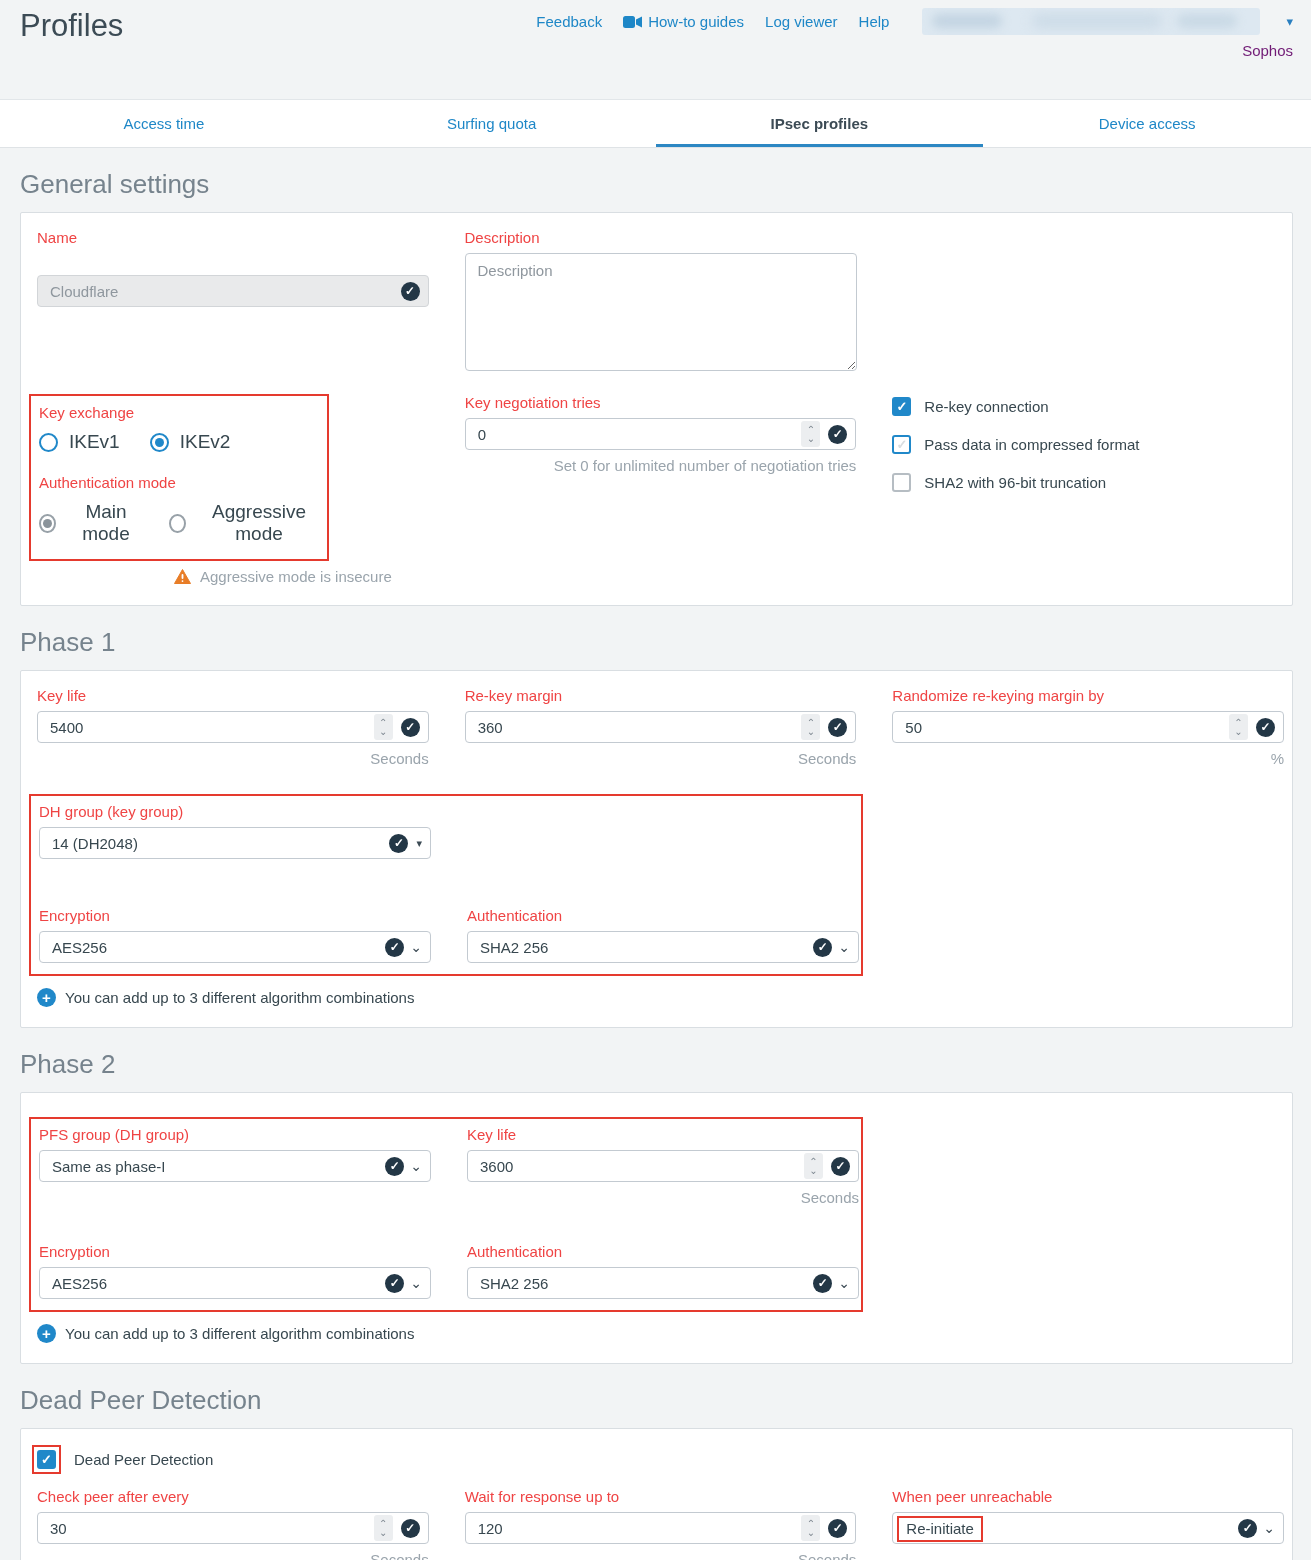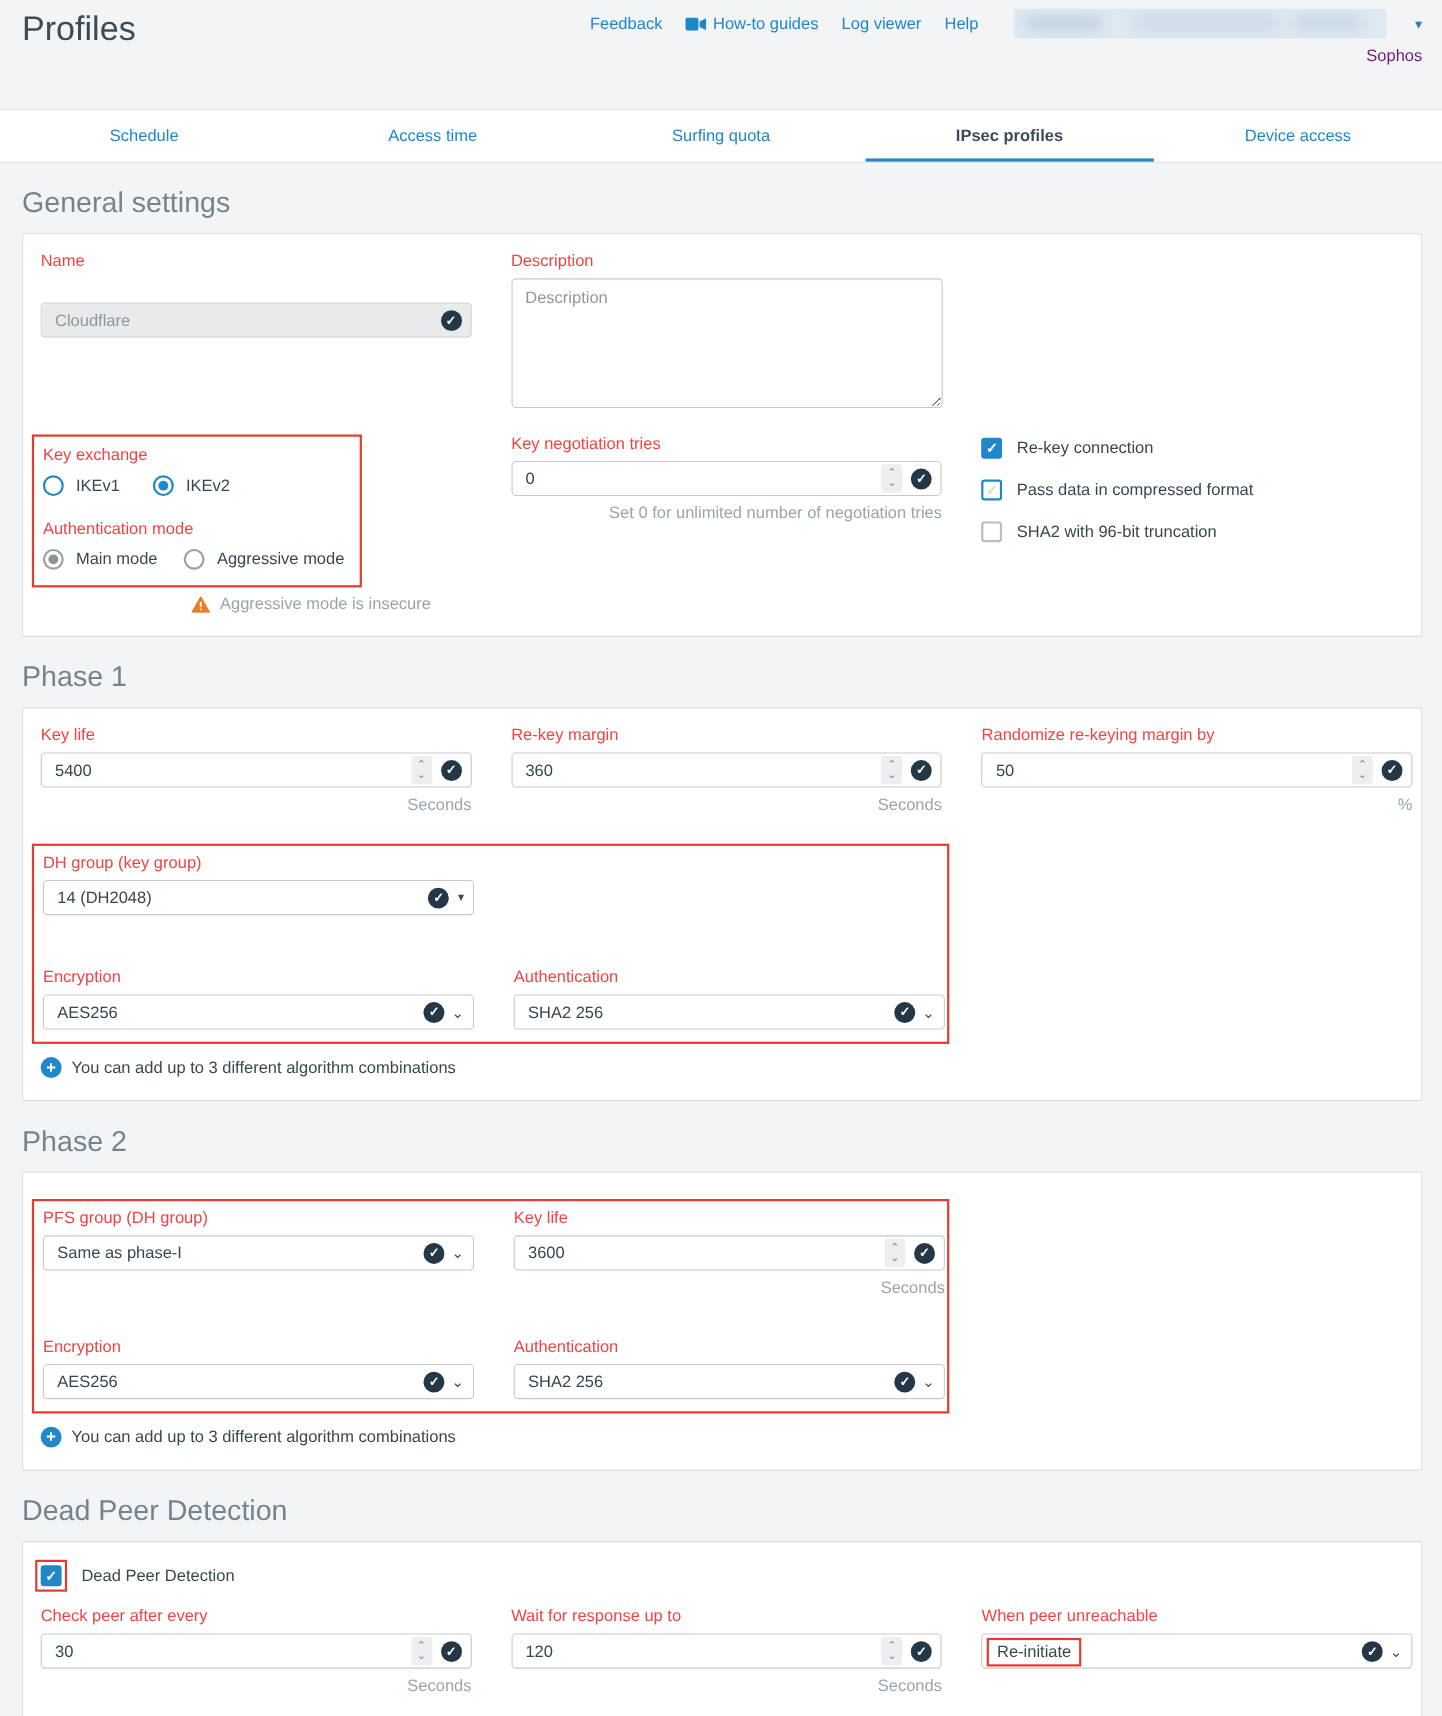--- a/index.html
+++ b/index.html
@@ -41,21 +41,21 @@
   .stepper { width:19px; height:26px; background:#eceef0; border-radius:3px; display:flex; flex-direction:column; align-items:center; justify-content:center; color:#7d8790; font-size:10px; line-height:9px; margin-right:8px; cursor:pointer; user-select:none; }
   .check-badge { min-width:19px; width:19px; height:19px; border-radius:50%; background:#233746; color:#fff; font-size:12px; font-weight:700; display:flex; align-items:center; justify-content:center; }
   .chev { color:#3c4b55; font-size:14px; margin-left:6px; line-height:1; }
   .tri { color:#3c4b55; font-size:11px; margin-left:8px; line-height:1; }
   textarea.desc { width:392px; height:118px; border:1px solid #c3cad1; border-radius:4px; padding:8px 12px; font-size:15px; color:#37474f; font-family:"Liberation Sans",sans-serif; resize:both; }
   textarea.desc::placeholder { color:#8f979e; }
   .unit { text-align:right; color:#9aa4ac; font-size:15px; margin-top:7px; }
   .hint { text-align:right; color:#9aa4ac; font-size:15px; margin-top:7px; }
   
   .radio-row { display:flex; align-items:center; gap:30px; margin-top:10px; }
-  .radio-opt { display:flex; align-items:center; gap:11px; font-size:15px; cursor:pointer; }
+  .radio-opt { display:flex; align-items:center; gap:11px; font-size:19px; cursor:pointer; }
   .radio { width:19px; height:19px; border-radius:50%; border:2px solid #2088c9; background:#fff; display:flex; align-items:center; justify-content:center; }
   .radio .dot { width:9px; height:9px; border-radius:50%; }
   .radio.sel-blue .dot { background:#2088c9; }
   .radio.grey { border-color:#98a1a8; }
   .radio.sel-grey .dot { background:#8b949b; }
   .cb-row { display:flex; align-items:center; gap:13px; font-size:15px; margin-bottom:19px; cursor:pointer; }
   .cb { width:19px; height:19px; border-radius:3px; border:2px solid #2088c9; background:#fff; display:flex; align-items:center; justify-content:center; font-size:13px; font-weight:700; }
   .cb.checked { background:#2088c9; color:#fff; }
   .cb.ghost { color:#d9dde0; }
   .cb.disabled { border-color:#b6bdc3; }
@@ -100,21 +100,20 @@
         <span class="blur2"></span>
         <span class="blur3"></span>
       </span>
       <span class="pill-caret">▾</span>
     </div>
     <div class="brand">Sophos</div>
   </div>
 </div>
 
 <div class="tabbar">
-  <div class="tab">Schedule</div>
   <div class="tab">Access time</div>
   <div class="tab">Surfing quota</div>
   <div class="tab active">IPsec profiles</div>
   <div class="tab">Device access</div>
 </div>
 
 <div class="content">
 
   <div class="section-title">General settings</div>
   <div class="card">
@@ -143,21 +142,21 @@
               <span>IKEv1</span>
             </span>
             <span class="radio-opt">
               <span class="radio sel-blue">
                   <span class="dot"></span>
                 </span>
               <span>IKEv2</span>
             </span>
           </div>
           <div class="field-label" style="margin:21px 0 2px 0;">Authentication mode</div>
-          <div class="radio-row" style="gap:24px;">
+          <div class="radio-row" style="gap:24px;text-align:center;">
             <span class="radio-opt">
               <span class="radio grey sel-grey">
                   <span class="dot"></span>
                 </span>
               <span>Main mode</span>
             </span>
             <span class="radio-opt">
               <span class="radio grey"></span>
               <span>Aggressive mode</span>
             </span>

